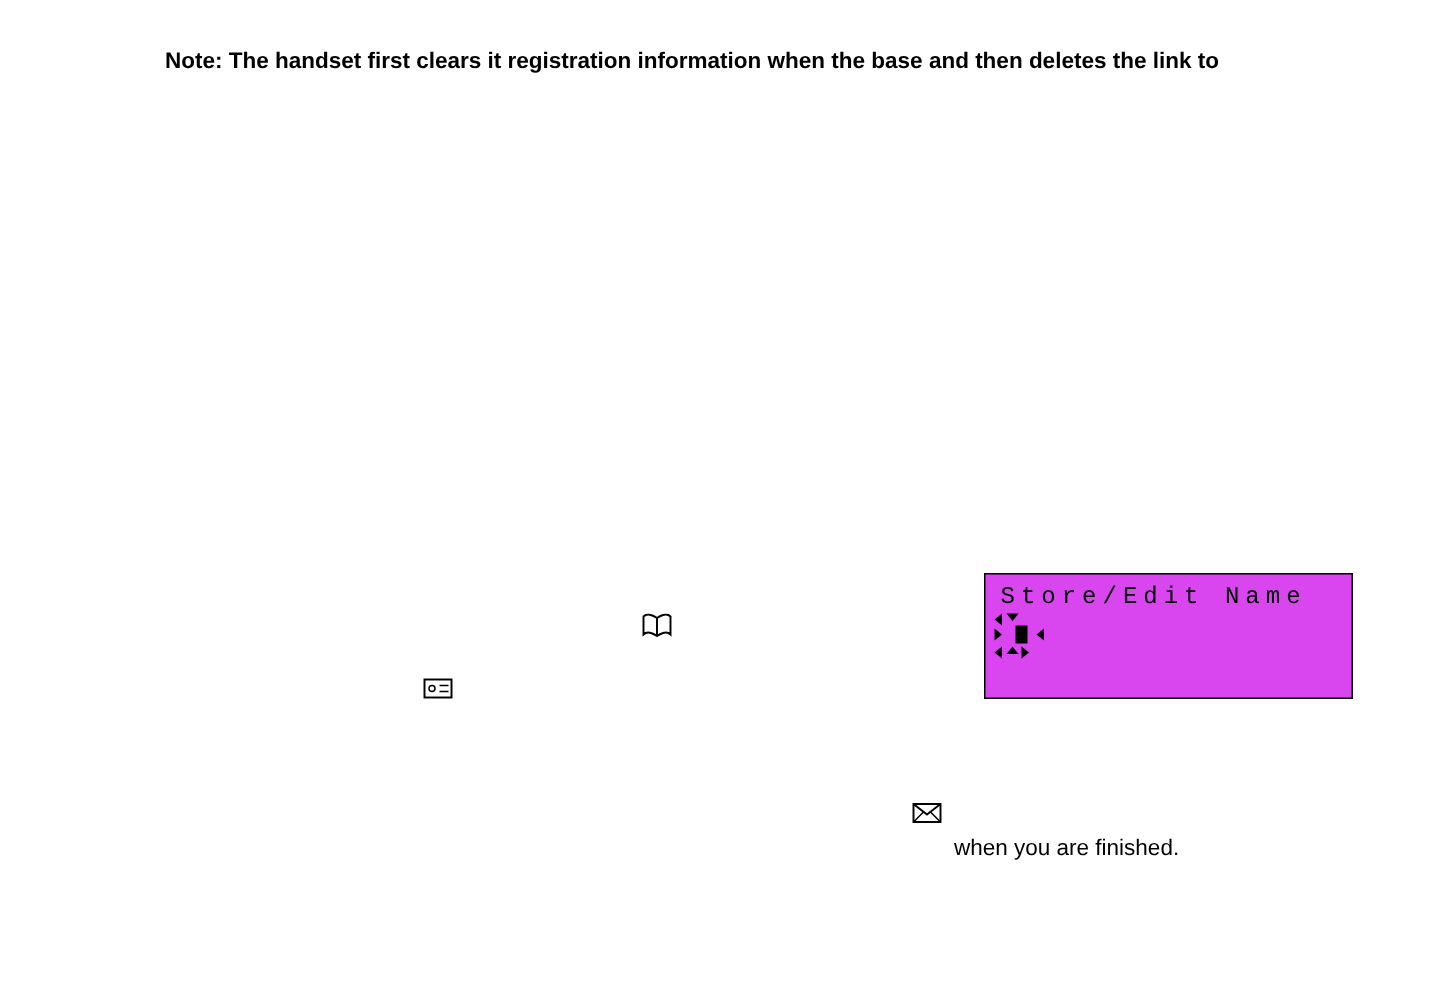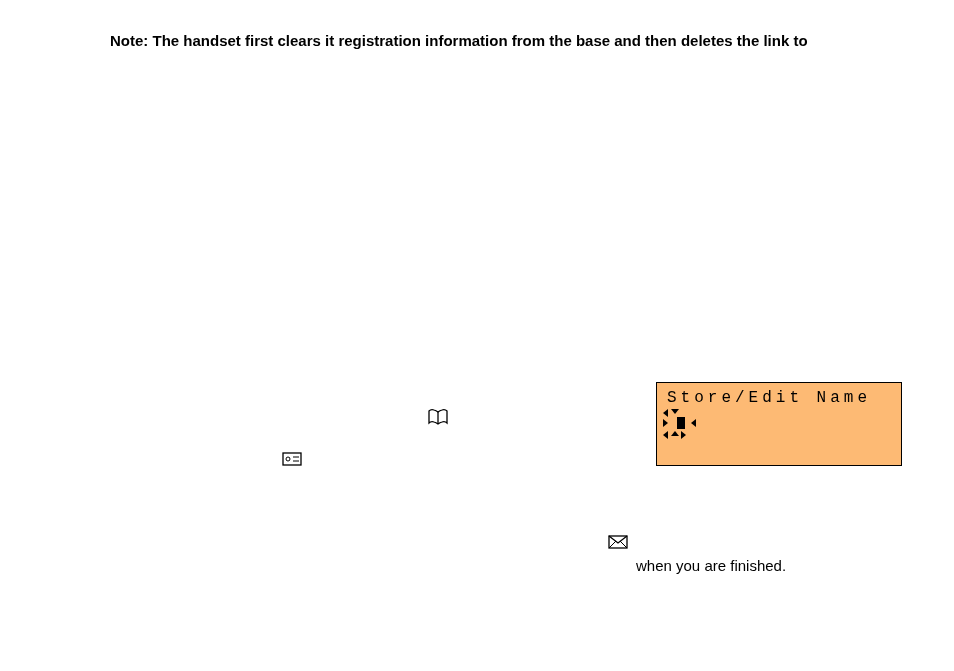--- a/index.html
+++ b/index.html
@@ -28,21 +28,21 @@
     font-size: 15px;
     margin-top: 23px;
   }
   .lcd-box {
     position: absolute;
     left: 656px;
     top: 382px;
     width: 246px;
     height: 84px;
     border: 1px solid #000;
-    background: #fdba74;
+    background: #d946ef;
     box-sizing: border-box;
     padding: 6px 6px 6px 10px;
   }
   .lcd-line1 {
     font-family: "Courier New", monospace;
     font-size: 16px;
     letter-spacing: 4px;
     white-space: pre;
   }
   .cursor-area {
@@ -62,21 +62,21 @@
   .tri-up    { border-left: 4px solid transparent; border-right: 4px solid transparent; border-bottom: 5px solid #000; }
   .tri-down  { border-left: 4px solid transparent; border-right: 4px solid transparent; border-top: 5px solid #000; }
   .tri-left  { border-top: 4px solid transparent; border-bottom: 4px solid transparent; border-right: 5px solid #000; }
   .tri-right { border-top: 4px solid transparent; border-bottom: 4px solid transparent; border-left: 5px solid #000; }
   .icon-holder { position: absolute; }
   .book-icon svg, .env-icon svg, .env2-icon svg { display: block; }
 </style>
 </head>
 <body>
 
-<div class="note">Note: The handset first clears it registration information from the base and then deletes the link to</div>
+<div class="note">Note: The handset first clears it registration information when the base and then deletes the link to</div>
 
 <div class="icon-holder book-icon" style="left:428px; top:409px;">
   <svg width="20" height="16" viewBox="0 0 20 16">
     <path d="M1 2 C1 2 3 0 6 1 C8 1.6 10 3 10 3 C10 3 12 1.6 14 1 C17 0 19 2 19 2 L19 14 C19 14 17 12 14 13 C12 13.6 10 15 10 15 C10 15 8 13.6 6 13 C3 12 1 14 1 14 Z" fill="none" stroke="#000" stroke-width="1.3"></path>
     <line x1="10" y1="3" x2="10" y2="15" stroke="#000" stroke-width="1.3"></line>
   </svg>
 </div>
 
 <div class="icon-holder env-icon" style="left:282px; top:452px;">
   <svg width="20" height="14" viewBox="0 0 20 14">

